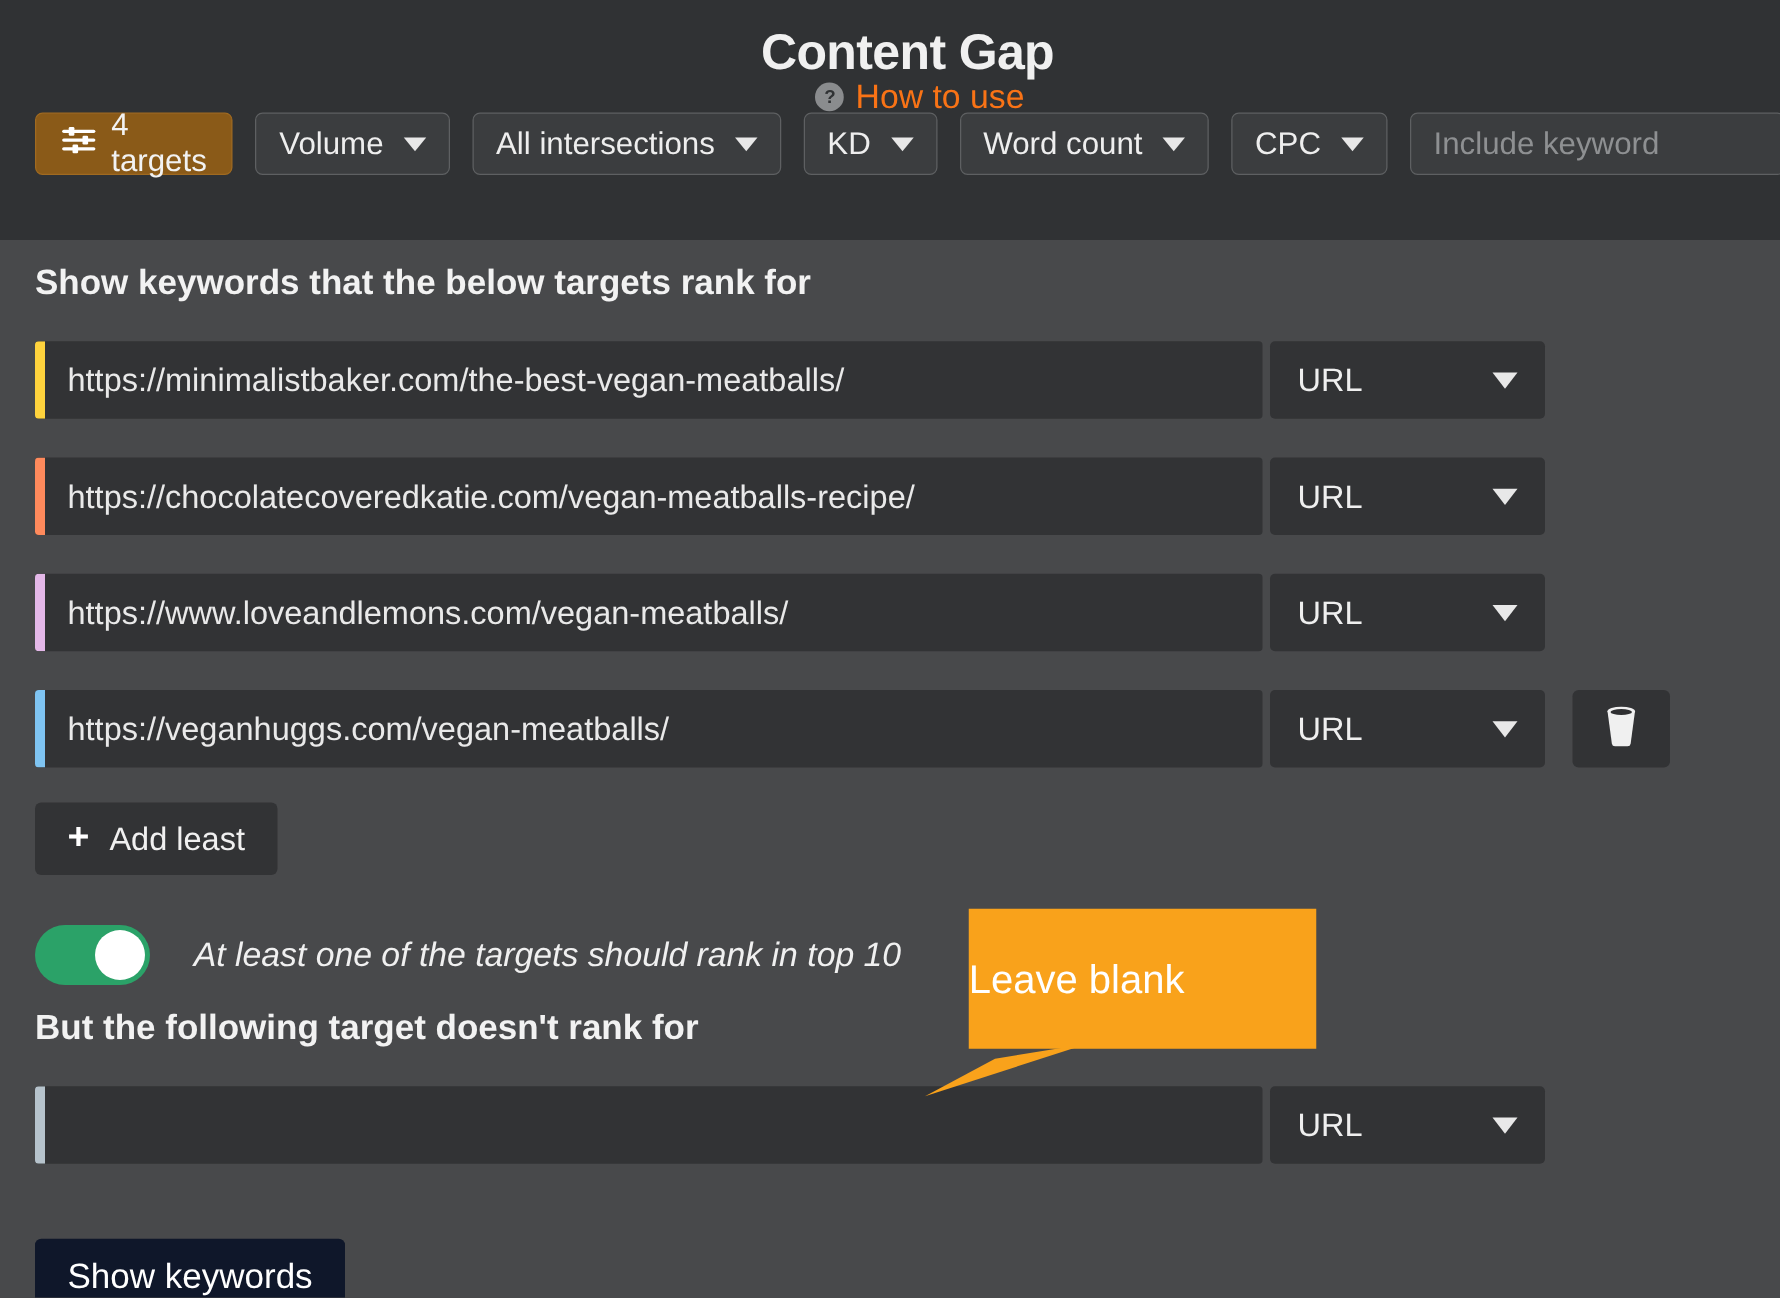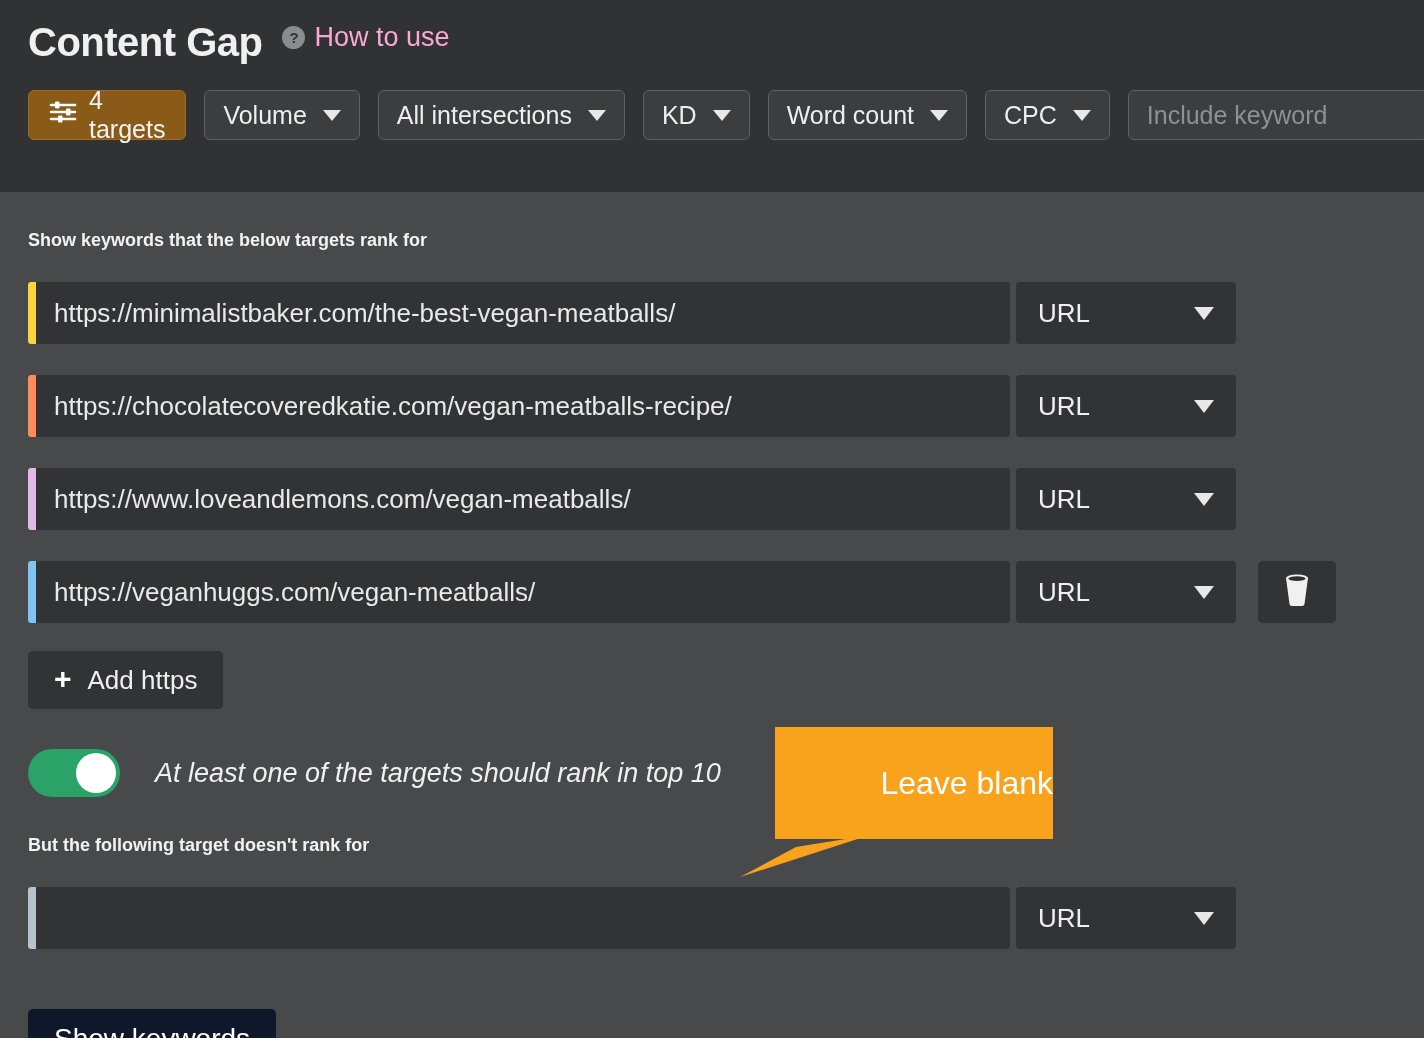--- a/index.html
+++ b/index.html
@@ -14,23 +14,24 @@
 
   
   .header {
     background:#303234;
     height:192px;
     padding:0;
     position:relative;
   }
   .title-row {
     display:flex;
-    align-items:flex-start;
+    align-items:center;
     padding:22px 0 0 28px;
     height:70px;
+    flex-direction:column;
   }
   .page-title {
     font-size:40px;
     font-weight:bold;
     color:#f0f0f0;
     letter-spacing:-0.5px;
     line-height:1;
   }
   .help-wrap {
     display:flex;
@@ -45,21 +46,21 @@
     color:#303234;
     font-size:15px;
     font-weight:bold;
     display:flex;
     align-items:center;
     justify-content:center;
     line-height:1;
   }
   .help-text {
     font-size:27px;
-    color:#f9a8d4;
+    color:#f97316;
   }
 
   .toolbar {
     display:flex;
     align-items:center;
     gap:18px;
     padding-left:28px;
     margin-top:20px;
   }
   .btn-targets {
@@ -105,24 +106,24 @@
     display:flex;
     align-items:center;
     width:300px;
     flex:0 0 auto;
   }
 
   
   .content { padding:0 0 0 28px; }
 
   .section-label {
-    font-size:18px;
+    font-size:28px;
     font-weight:bold;
     color:#f2f2f2;
-    margin-top:38px;
+    margin-top:18px;
     margin-bottom:18px;
   }
 
   .target-row {
     display:flex;
     align-items:center;
     gap:6px;
     margin-bottom:8px;
     margin-top:31px;
   }
@@ -248,21 +249,21 @@
   
   .callout {
     position:absolute;
     left:775px;
     top:727px;
     width:278px;
     height:112px;
     background:#f9a21b;
     display:flex;
     align-items:center;
-    justify-content:flex-end;
+    justify-content:flex-start;
     z-index:20;
   }
   .callout-text {
     color:#ffffff;
     font-size:32px;
   }
   .callout-tail {
     position:absolute;
     left:740px;
     top:835px;
@@ -392,21 +393,21 @@
           <path d="M6 6 L28 6 L24.5 32 Q24.2 34 22 34 L12 34 Q9.8 34 9.5 32 Z" fill="#f0f0f0"></path>
           <ellipse cx="17" cy="6" rx="11" ry="3.6" fill="#f0f0f0"></ellipse>
           <ellipse cx="17" cy="6.6" rx="8.6" ry="2.4" fill="#2e2f31"></ellipse>
         </svg>
       </span>
     </div>
   </div>
 
   <div class="add-target">
     <span class="plus">+</span>
-    <span>Add https</span>
+    <span>Add least</span>
   </div>
 
   <div class="toggle-row">
     <div class="toggle">
       <span class="knob"></span>
     </div>
     <div class="toggle-label">At least one of the targets should rank in top 10</div>
   </div>
 
   <div class="section-label">But the following target doesn't rank for</div>

